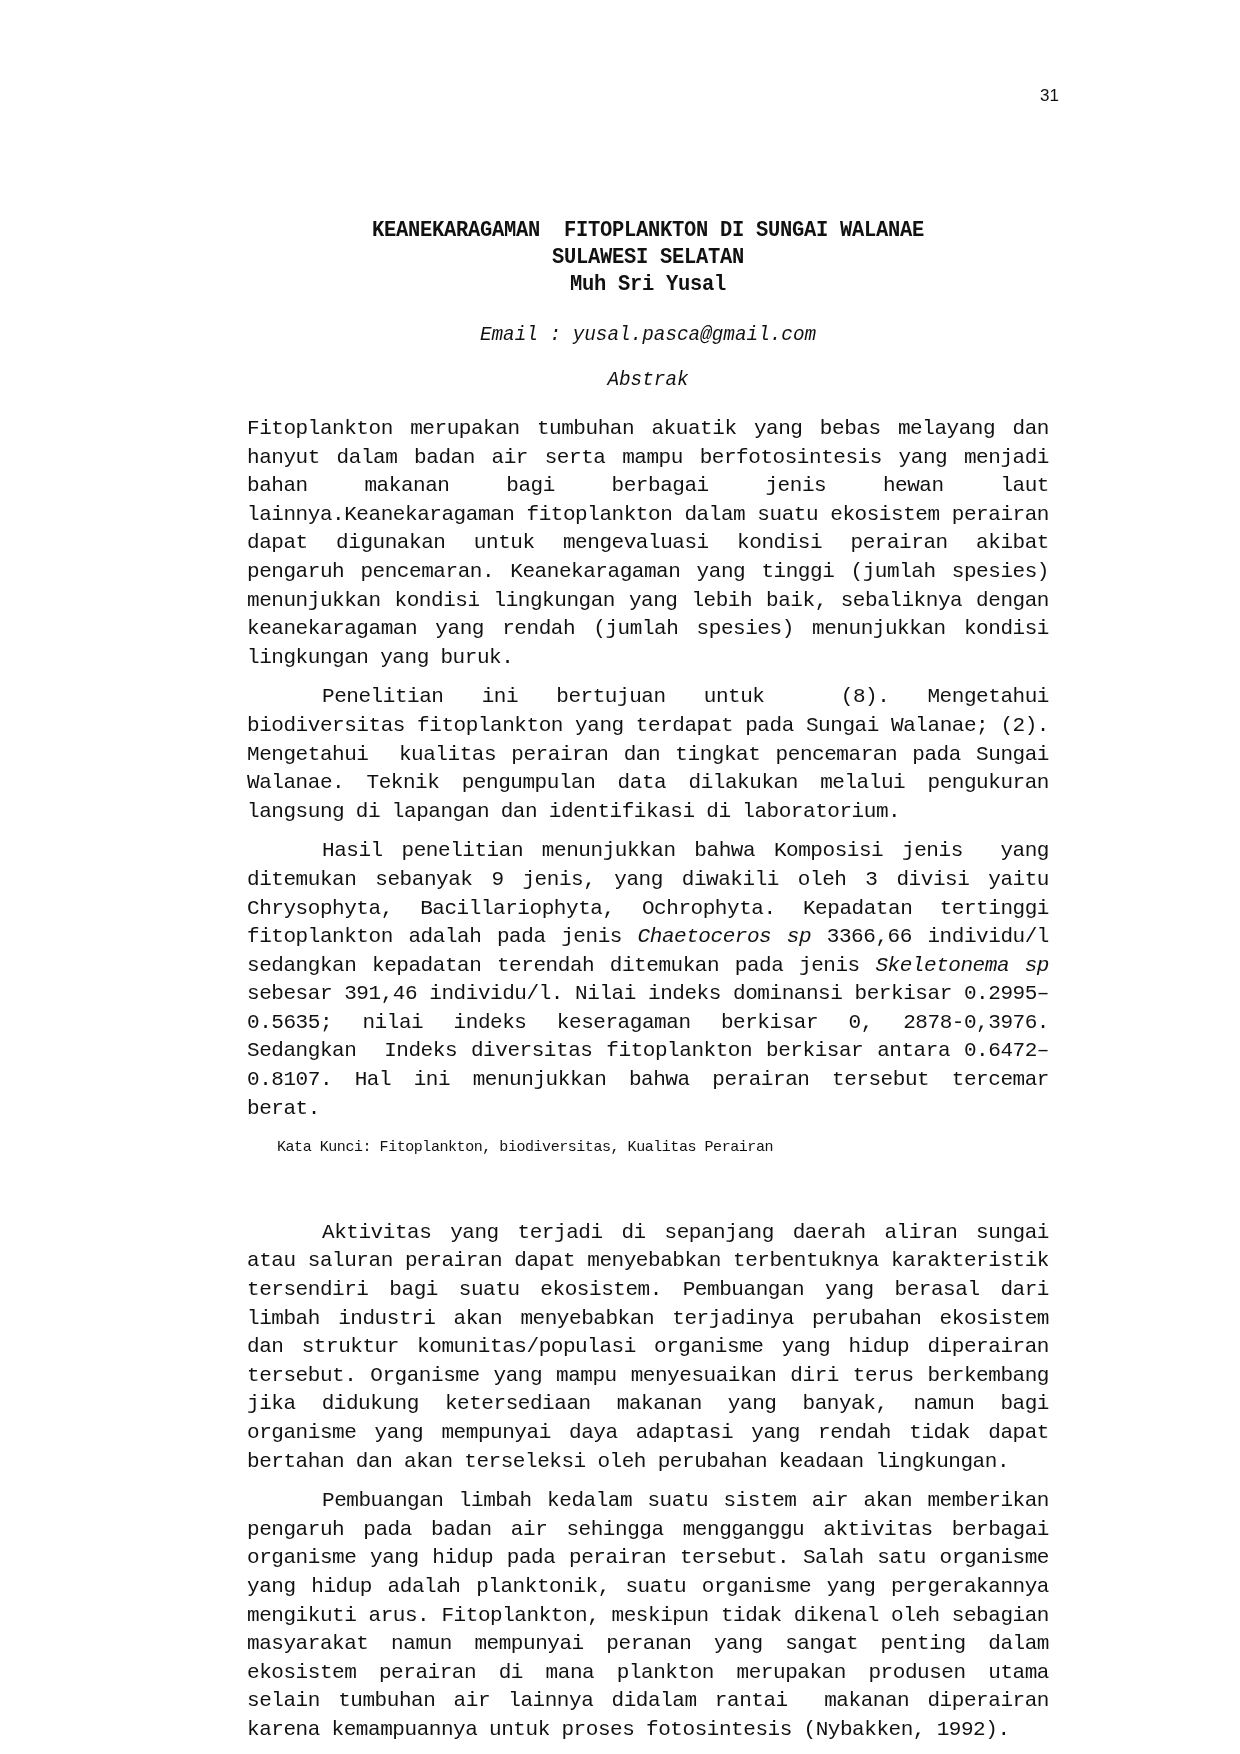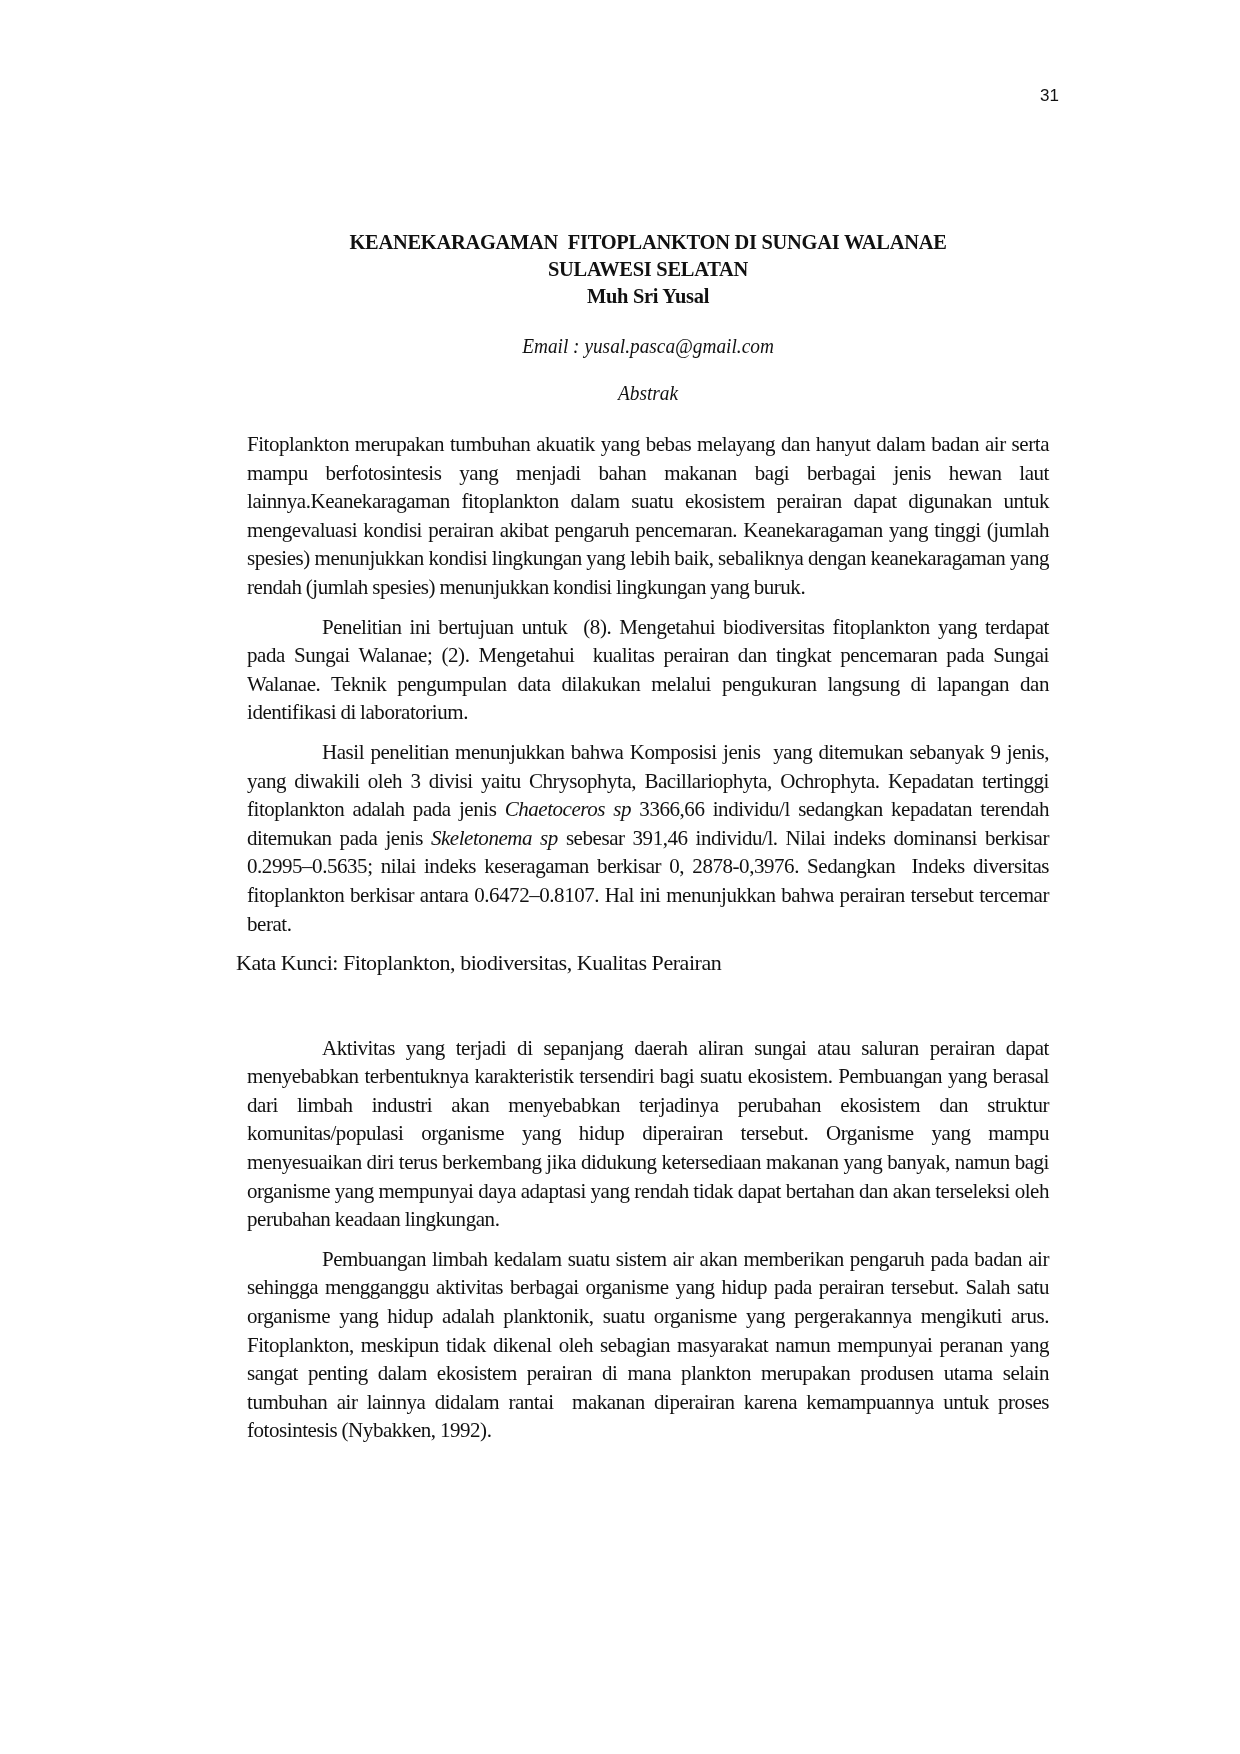--- a/index.html
+++ b/index.html
@@ -18,22 +18,23 @@
     .page-number {
       position: absolute;
       top: 86px;
       left: 1040px;
       font-family: "Liberation Sans", "DejaVu Sans", sans-serif;
       font-size: 17px;
     }
     .content {
       position: absolute;
       left: 236px;
-      top: 228px;
+      top: 217px;
       width: 824px;
+      font-family: Liberation Mono, monospace;
     }
     .title-block {
       text-align: center;
       font-weight: bold;
       font-size: 22px;
       line-height: 27px;
       letter-spacing: -0.3px;
       transform: scaleX(0.93);
       transform-origin: center top;
     }
@@ -60,23 +61,24 @@
       margin: 11px;
       text-align: justify;
       text-align-last: left;
       letter-spacing: -0.45px;
       word-spacing: -0.5px;
     }
     p.indent {
       text-indent: 75px;
     }
     .keywords {
-      font-size: 22px;
+      font-size: 15px;
       line-height: 28.6px;
       letter-spacing: -0.45px;
+      margin-left: 41px;
     }
     .section {
       margin-top: 56px;
       font-size: 21px;
       line-height: 28.6px;
     }
     .section-heading {
       font-weight: bold;
       font-size: 21px;
       letter-spacing: -0.3px;

